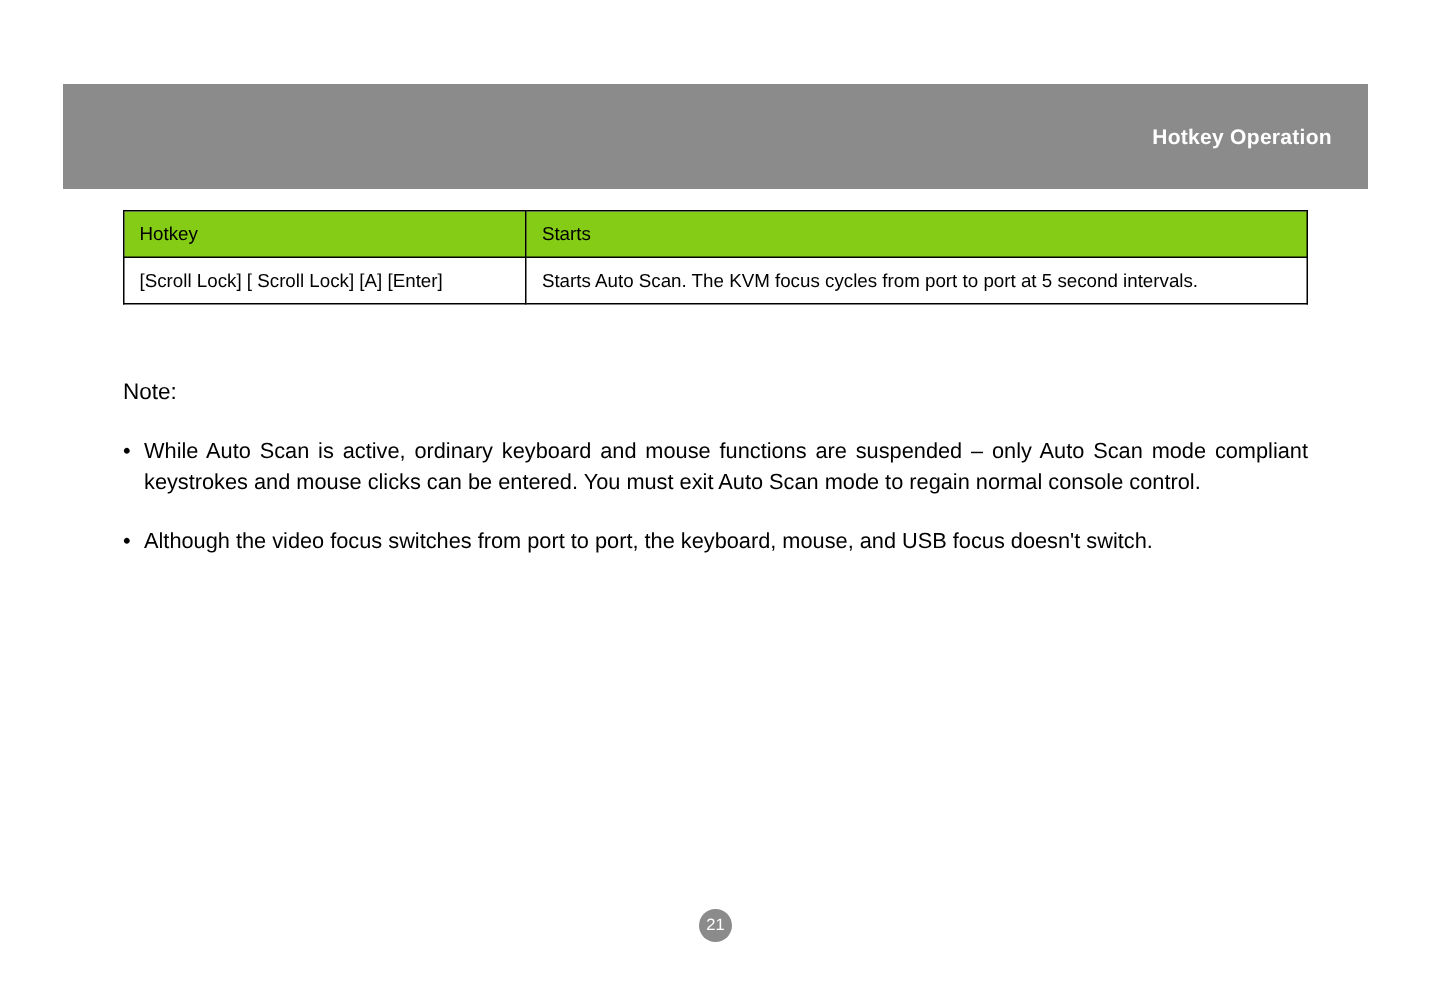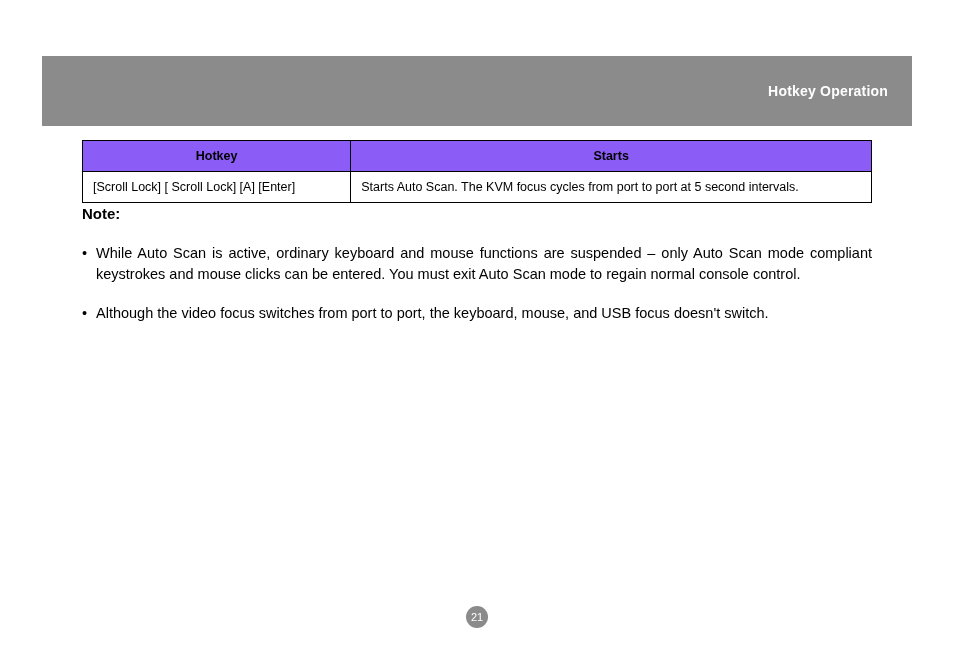--- a/index.html
+++ b/index.html
@@ -24,27 +24,27 @@
     border-collapse: collapse;
     font-size: 12.5px;
   }
   table.hotkeys th, table.hotkeys td {
     border: 1px solid #000;
     padding: 6px 10px;
     text-align: left;
     vertical-align: top;
   }
   table.hotkeys th {
-    background: #8b5cf6;
-    font-weight: 700;
-    text-align: center;
+    background: #84cc16;
+    font-weight: 400;
+    text-align: left;
   }
   .col-hotkey { width: 34%; }
   .col-action { width: 66%; }
-  .note-title { font-weight: 700; margin-bottom: 18px; font-size: 15px; }
+  .note-title { font-weight: 400; margin-top: 48px; margin-bottom: 18px; font-size: 15px; }
   ul.notes { list-style: none; padding-left: 0; }
   ul.notes li { position: relative; padding-left: 14px; margin-bottom: 18px; text-align: justify; }
   ul.notes li .bullet { position: absolute; left: 0; top: 0; }
   .page-number {
     position: absolute; left: 0; right: 0; bottom: 28px;
     display: flex; justify-content: center;
   }
   .page-badge {
     width: 22px; height: 22px; border-radius: 50%;
     background: #8c8b8b; color: #fff; font-size: 11px; font-weight: 400;

